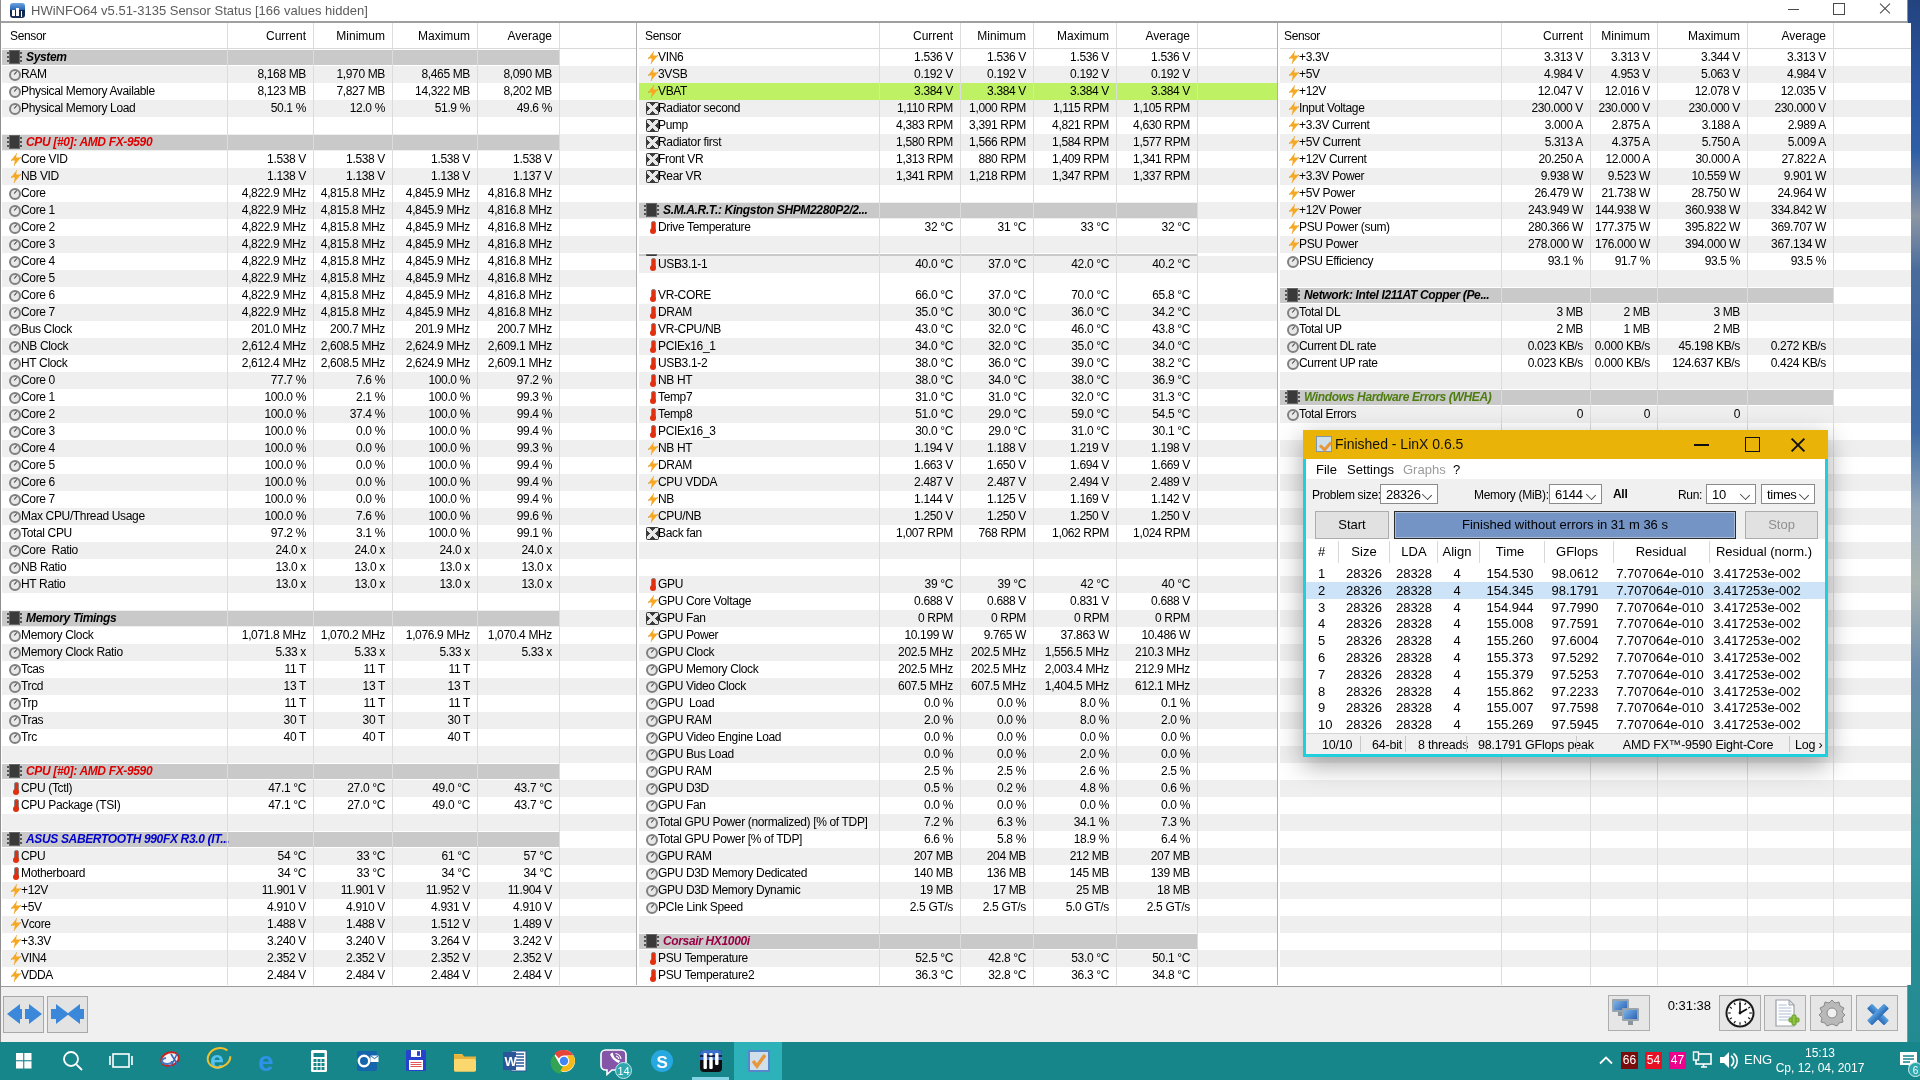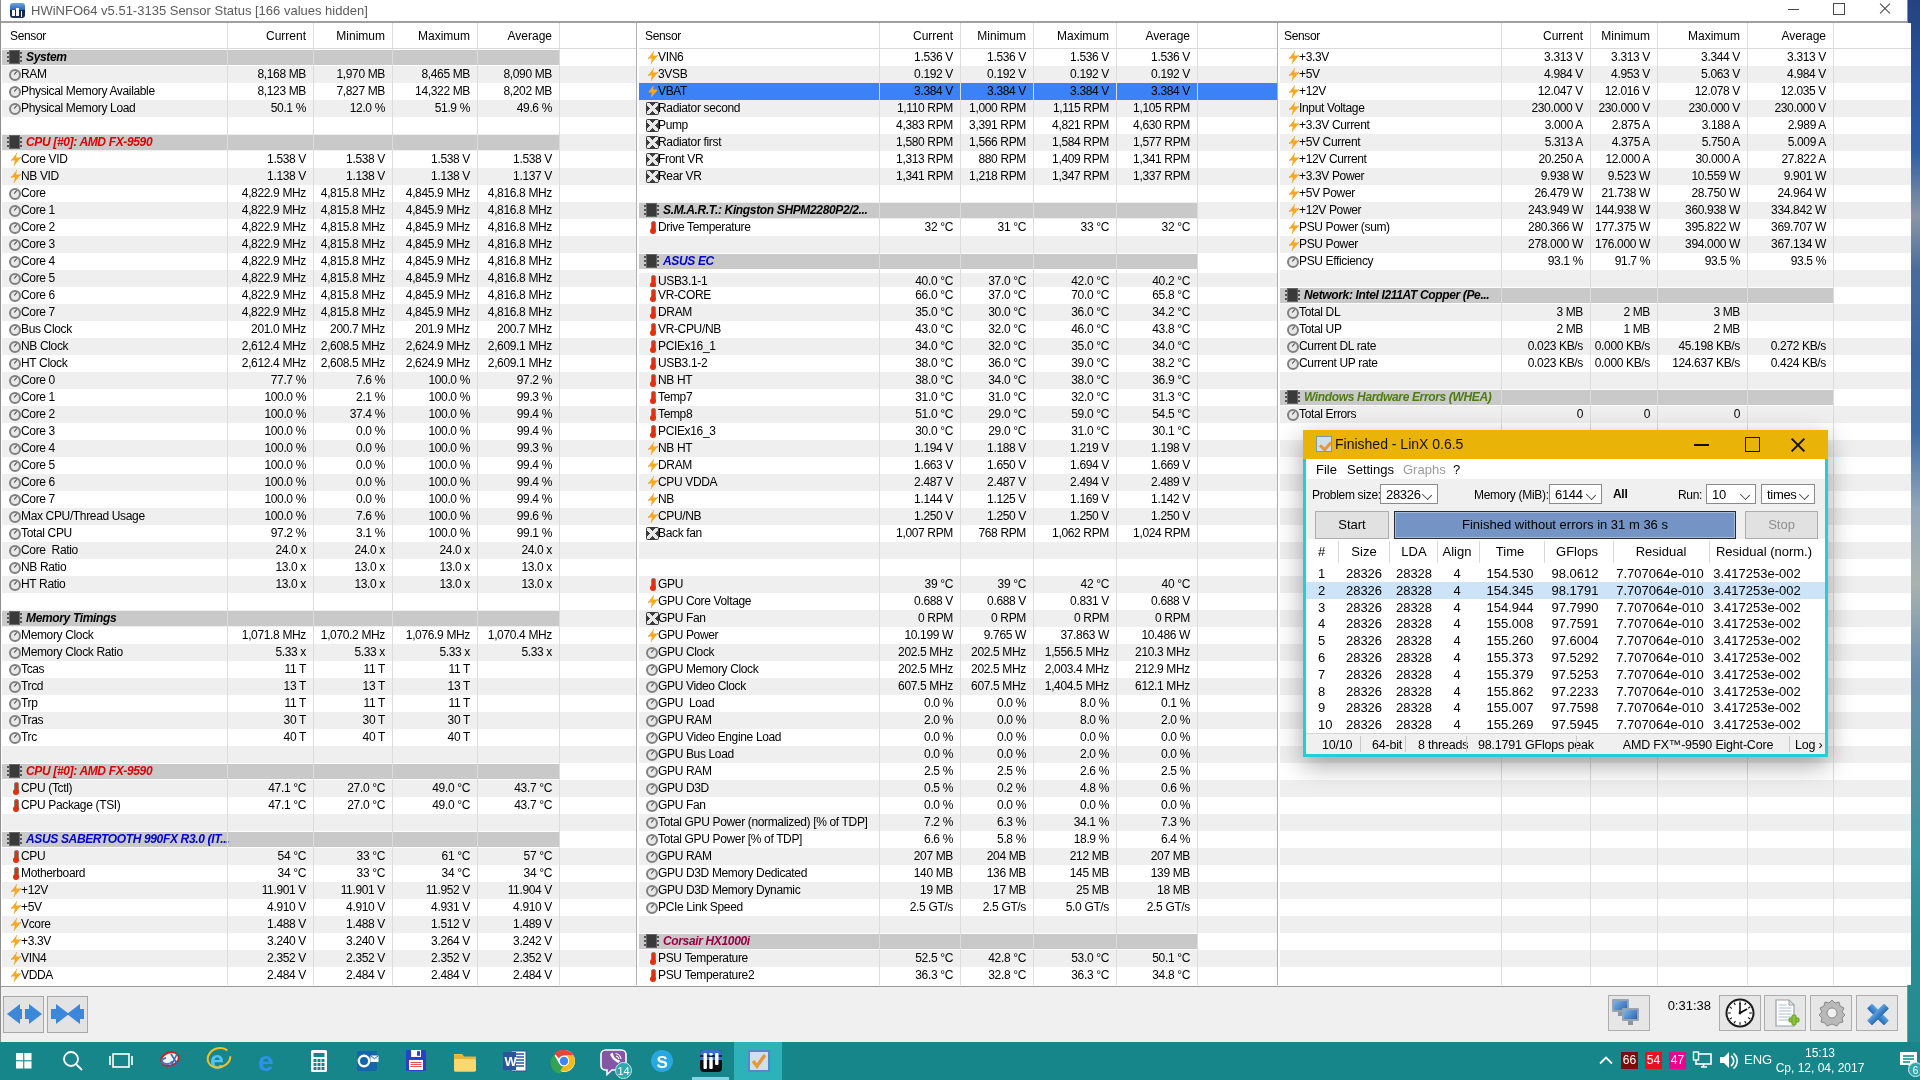--- a/index.html
+++ b/index.html
@@ -531,21 +531,21 @@
             <span class="cv" style="left:477px;width:74px">1.536 V</span>
           </div>
           <div class="trow" style="top:43px;background:#efefef">
             <span class="iv"></span>
             <span class="lb">3VSB</span>
             <span class="cv" style="left:240px;width:74px">0.192 V</span>
             <span class="cv" style="left:321px;width:66px">0.192 V</span>
             <span class="cv" style="left:394px;width:76px">0.192 V</span>
             <span class="cv" style="left:477px;width:74px">0.192 V</span>
           </div>
-          <div class="trow" style="top:60px;background:#3b82f6">
+          <div class="trow" style="top:60px;background:#bef264">
             <span class="iv"></span>
             <span class="lb">VBAT</span>
             <span class="cv" style="left:240px;width:74px">3.384 V</span>
             <span class="cv" style="left:321px;width:66px">3.384 V</span>
             <span class="cv" style="left:394px;width:76px">3.384 V</span>
             <span class="cv" style="left:477px;width:74px">3.384 V</span>
           </div>
           <div class="trow" style="top:77px;background:#efefef">
             <span class="if"></span>
             <span class="lb">Radiator second</span>
@@ -599,21 +599,21 @@
             <span class="cv" style="left:321px;width:66px">31 °C</span>
             <span class="cv" style="left:394px;width:76px">33 °C</span>
             <span class="cv" style="left:477px;width:74px">32 °C</span>
           </div>
           <div class="trow" style="top:213px;background:#efefef"></div>
           <div class="trow" style="top:230px;background:#fff">
             <div class="band" style="width:558px"></div>
             <span class="ichip"></span>
             <span class="hsec" style="color:#0000cc">ASUS EC</span>
           </div>
-          <div class="trow" style="top:250px;background:#efefef">
+          <div class="trow" style="top:233px;background:#efefef">
             <span class="it"></span>
             <span class="lb">USB3.1-1</span>
             <span class="cv" style="left:240px;width:74px">40.0 °C</span>
             <span class="cv" style="left:321px;width:66px">37.0 °C</span>
             <span class="cv" style="left:394px;width:76px">42.0 °C</span>
             <span class="cv" style="left:477px;width:74px">40.2 °C</span>
           </div>
           <div class="trow" style="top:264px;background:#fff">
             <span class="it"></span>
             <span class="lb">VR-CORE</span>

